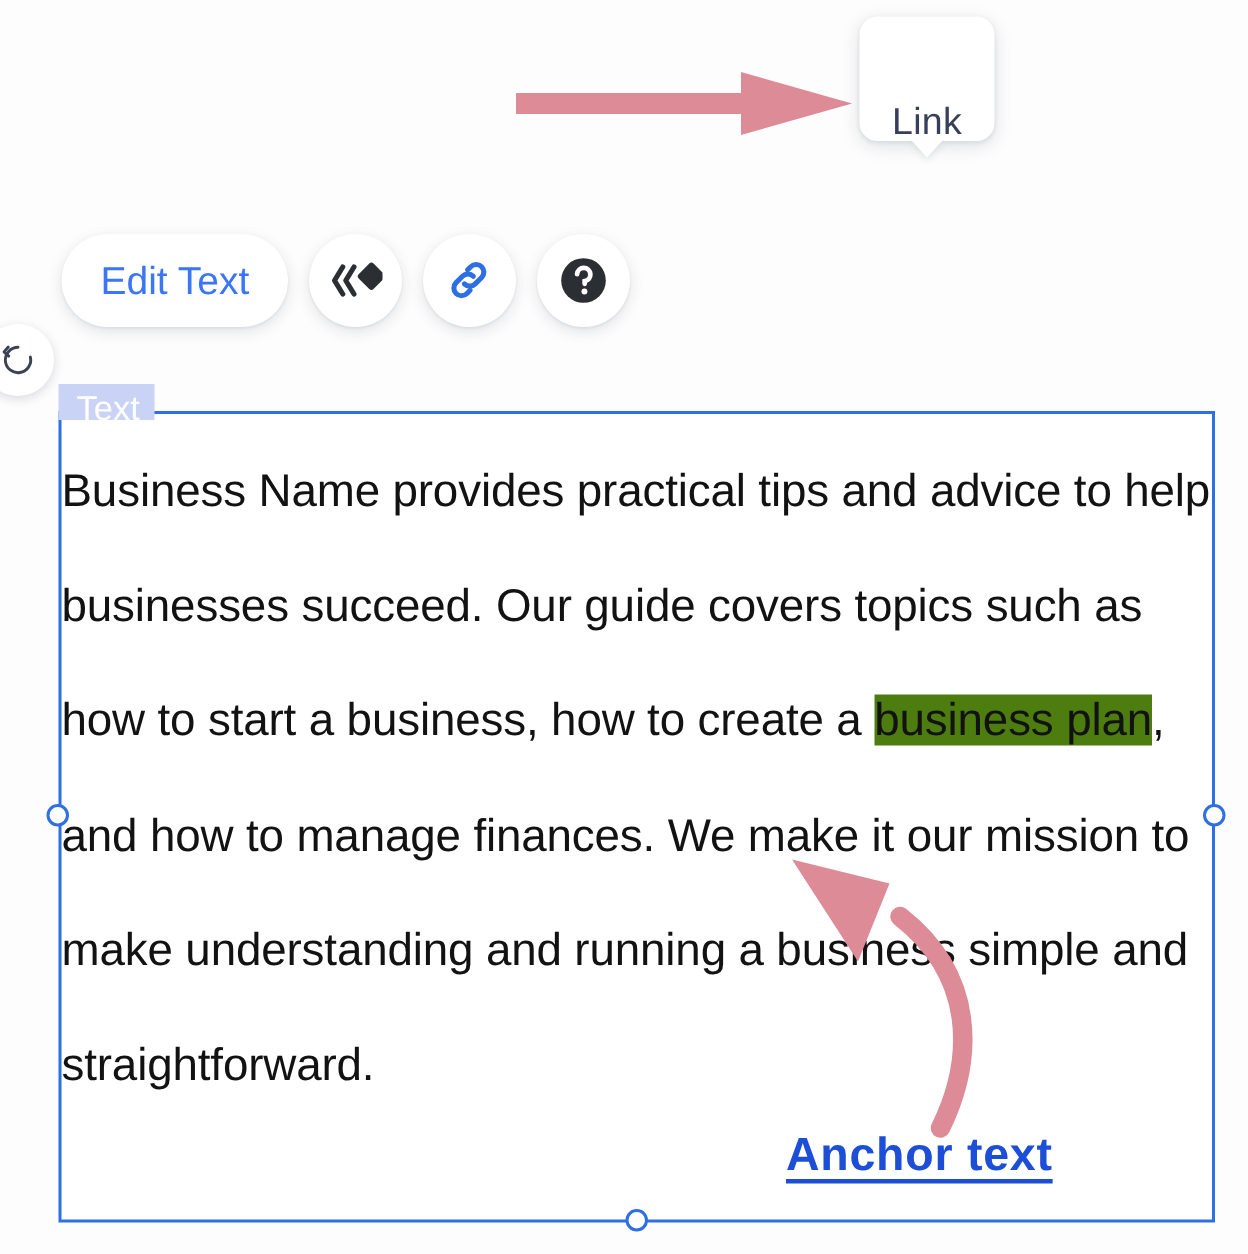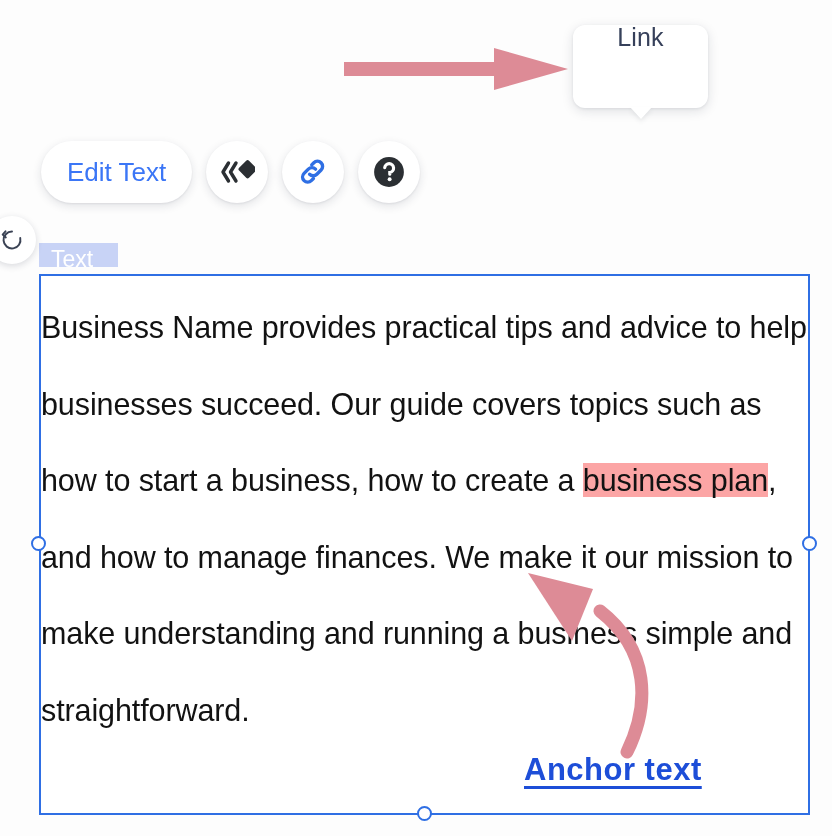--- a/index.html
+++ b/index.html
@@ -20,28 +20,28 @@
   #canvas {
     position: absolute;
     inset: 0;
     background: #fdfdfd;
   }
 
   
   #link-tooltip {
     position: absolute;
     left: 573px;
-    top: 25px;
-    width: 135px;
+    top: 11px;
+    width: 90px;
     height: 83px;
     background: #ffffff;
     border-radius: 12px;
     box-shadow: 0 3px 12px rgba(24, 32, 56, 0.13), 0 1px 3px rgba(24,32,56,0.08);
     display: flex;
-    align-items: flex-start;
+    align-items: flex-end;
     justify-content: center;
     z-index: 40;
   }
   #link-tooltip .tip-label {
     font-size: 25px;
     color: #36405a;
     letter-spacing: 0.2px;
     line-height: 1;
   }
   #link-tooltip .tip-tail {
@@ -64,21 +64,21 @@
     top: 46px;
     width: 224px;
     height: 46px;
     z-index: 35;
   }
 
   
   #toolbar {
     position: absolute;
     left: 41px;
-    top: 141px;
+    top: 156px;
     height: 62px;
     display: flex;
     align-items: center;
     gap: 14px;
     z-index: 30;
   }
   .pill-btn {
     height: 62px;
     border-radius: 31px;
     background: #ffffff;
@@ -132,23 +132,23 @@
     width: 771px;
     height: 541px;
     border: 2px solid #2f6fe4;
     box-sizing: border-box;
     background: #ffffff;
     z-index: 10;
   }
   #type-badge {
     position: absolute;
     left: 39px;
-    top: 243px;
+    top: 256px;
     height: 24px;
-    padding: 0 25px 0 12px;
+    padding: 0 10px 0 12px;
     background: #c8d3f6;
     color: #ffffff;
     font-size: 23px;
     line-height: 32px;
     z-index: 11;
     user-select: none;
   }
 
   .handle {
     position: absolute;
@@ -172,21 +172,21 @@
     top: 289px;
     width: 768px;
     font-size: 30.5px;
     line-height: 76.5px;
     color: #121212;
     letter-spacing: -0.1px;
     z-index: 12;
     white-space: pre-wrap;
   }
   #paragraph .sel {
-    background: #fca5a5;
+    background: #4d7c0f;
   }
 
   
   #anchor-annotation {
     position: absolute;
     left: 524px;
     top: 752px;
     font-size: 31px;
     font-weight: bold;
     color: #1d4ed8;

